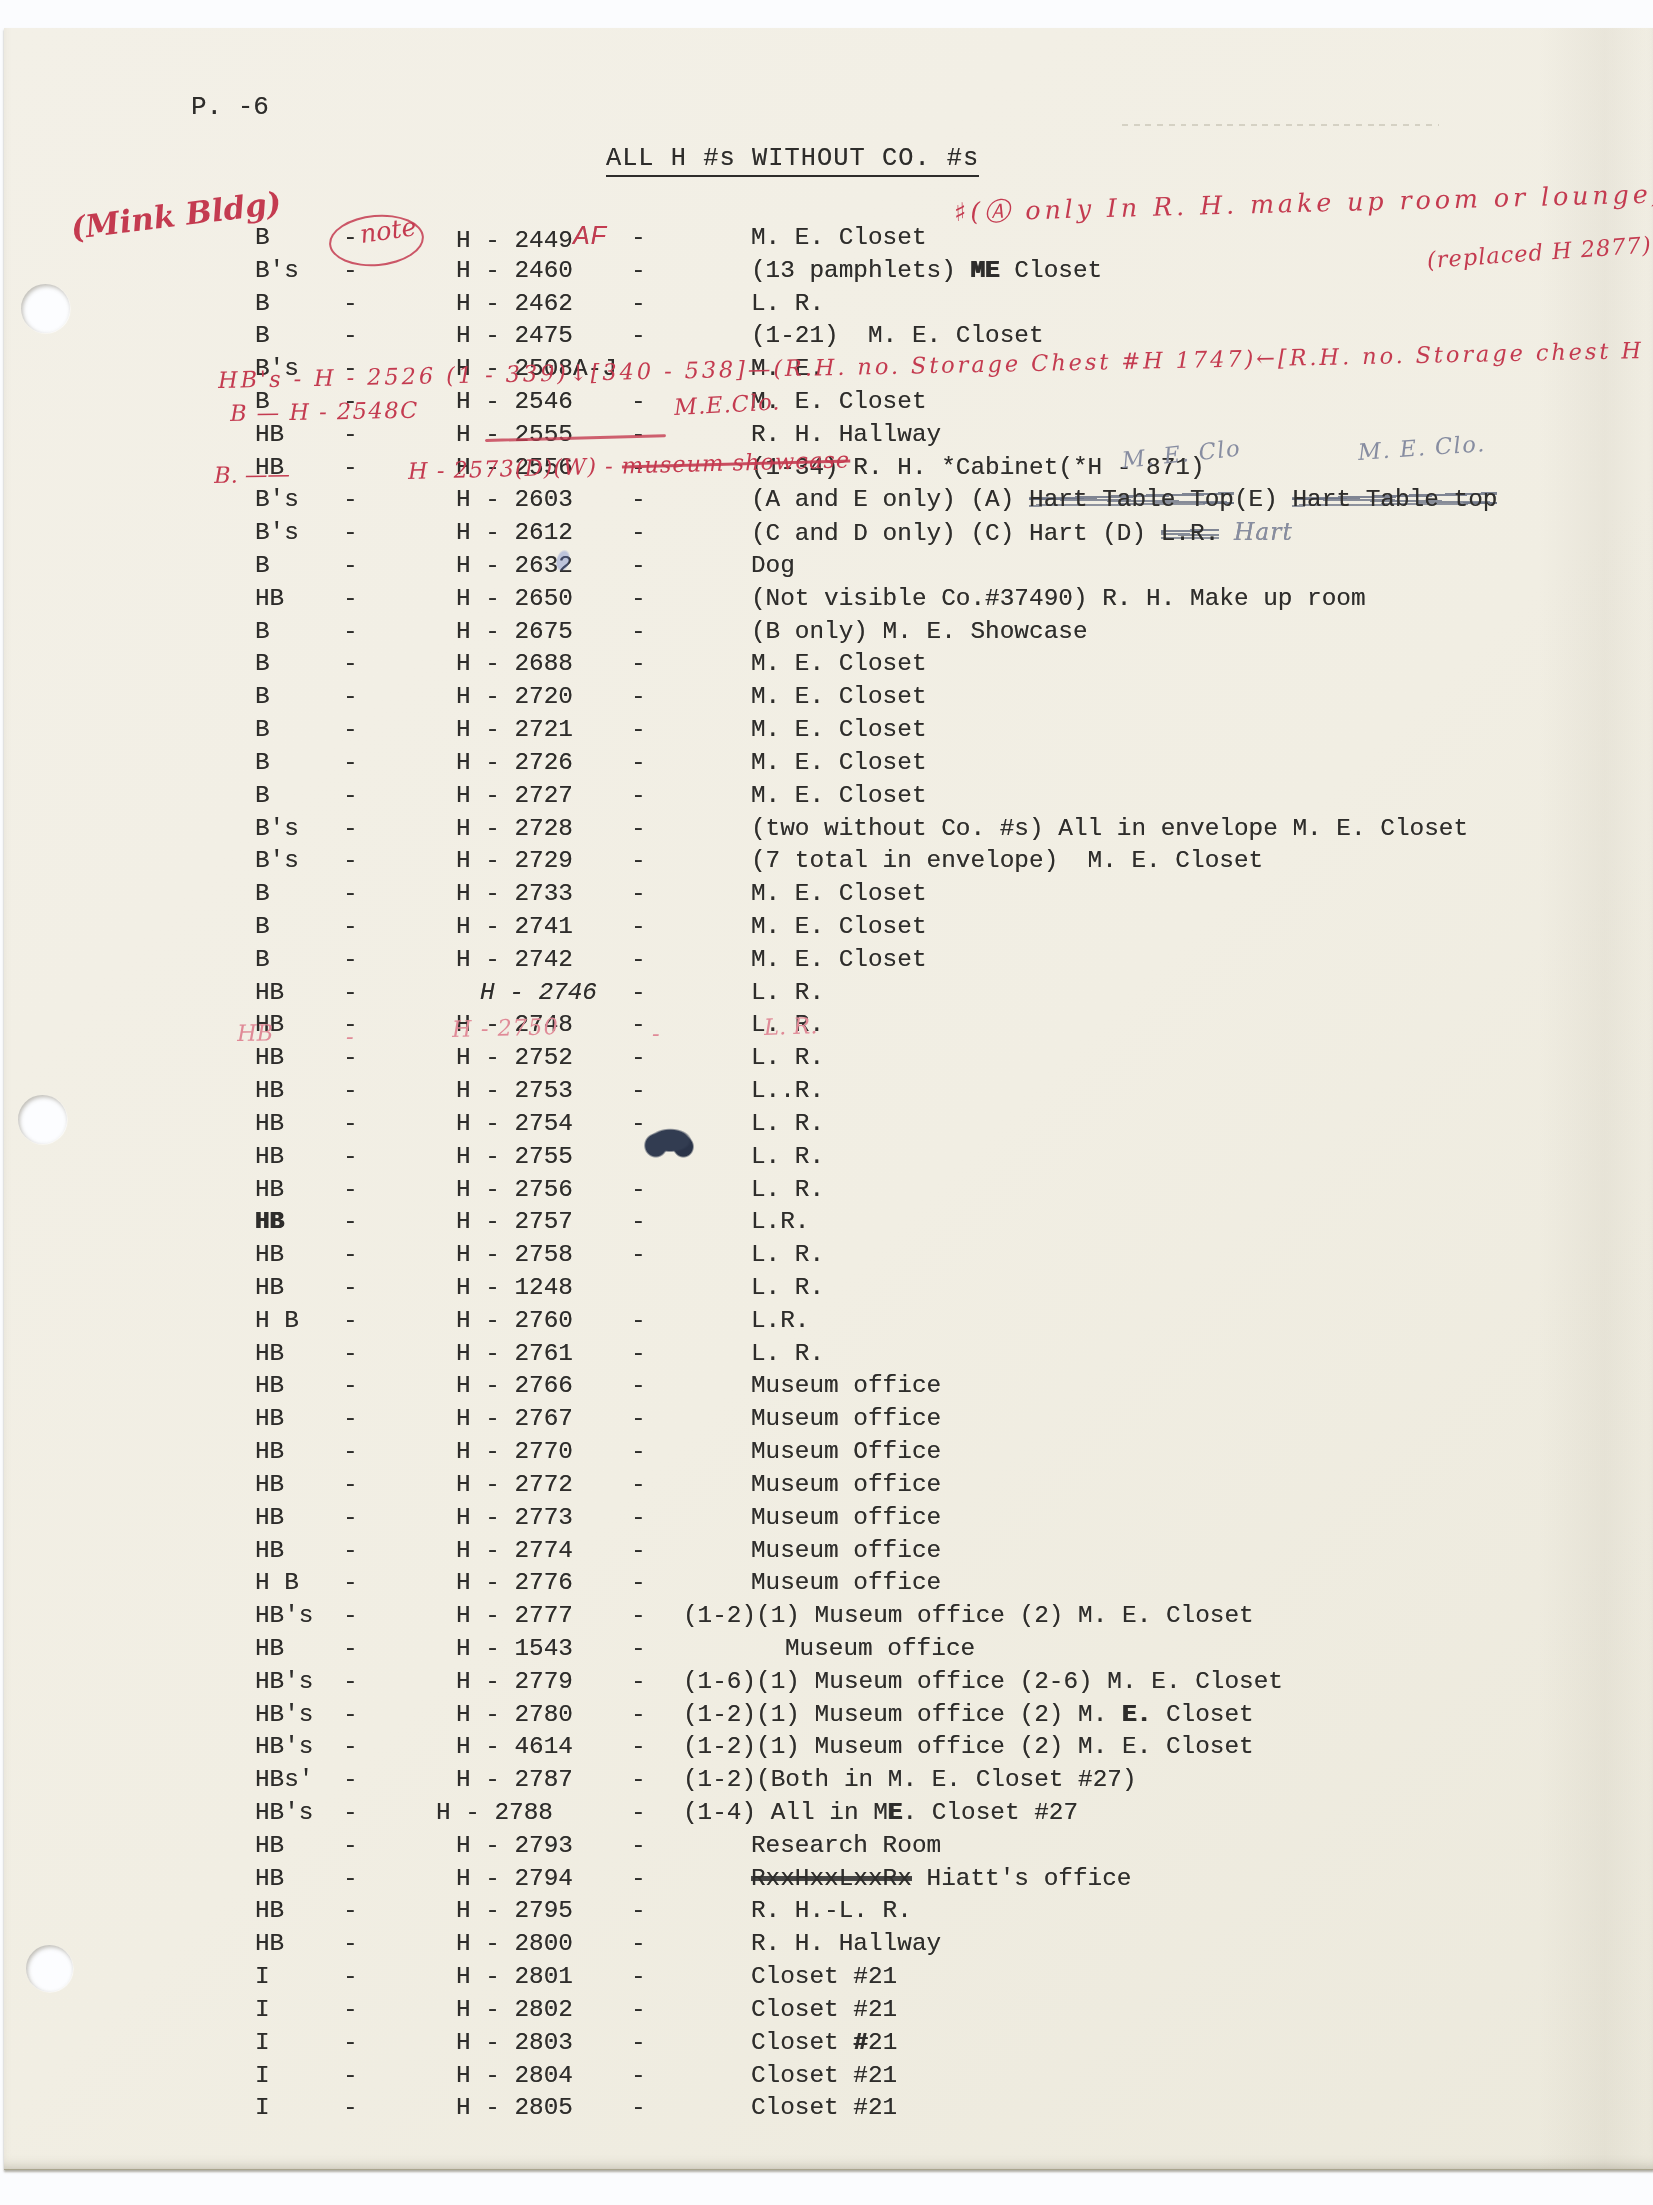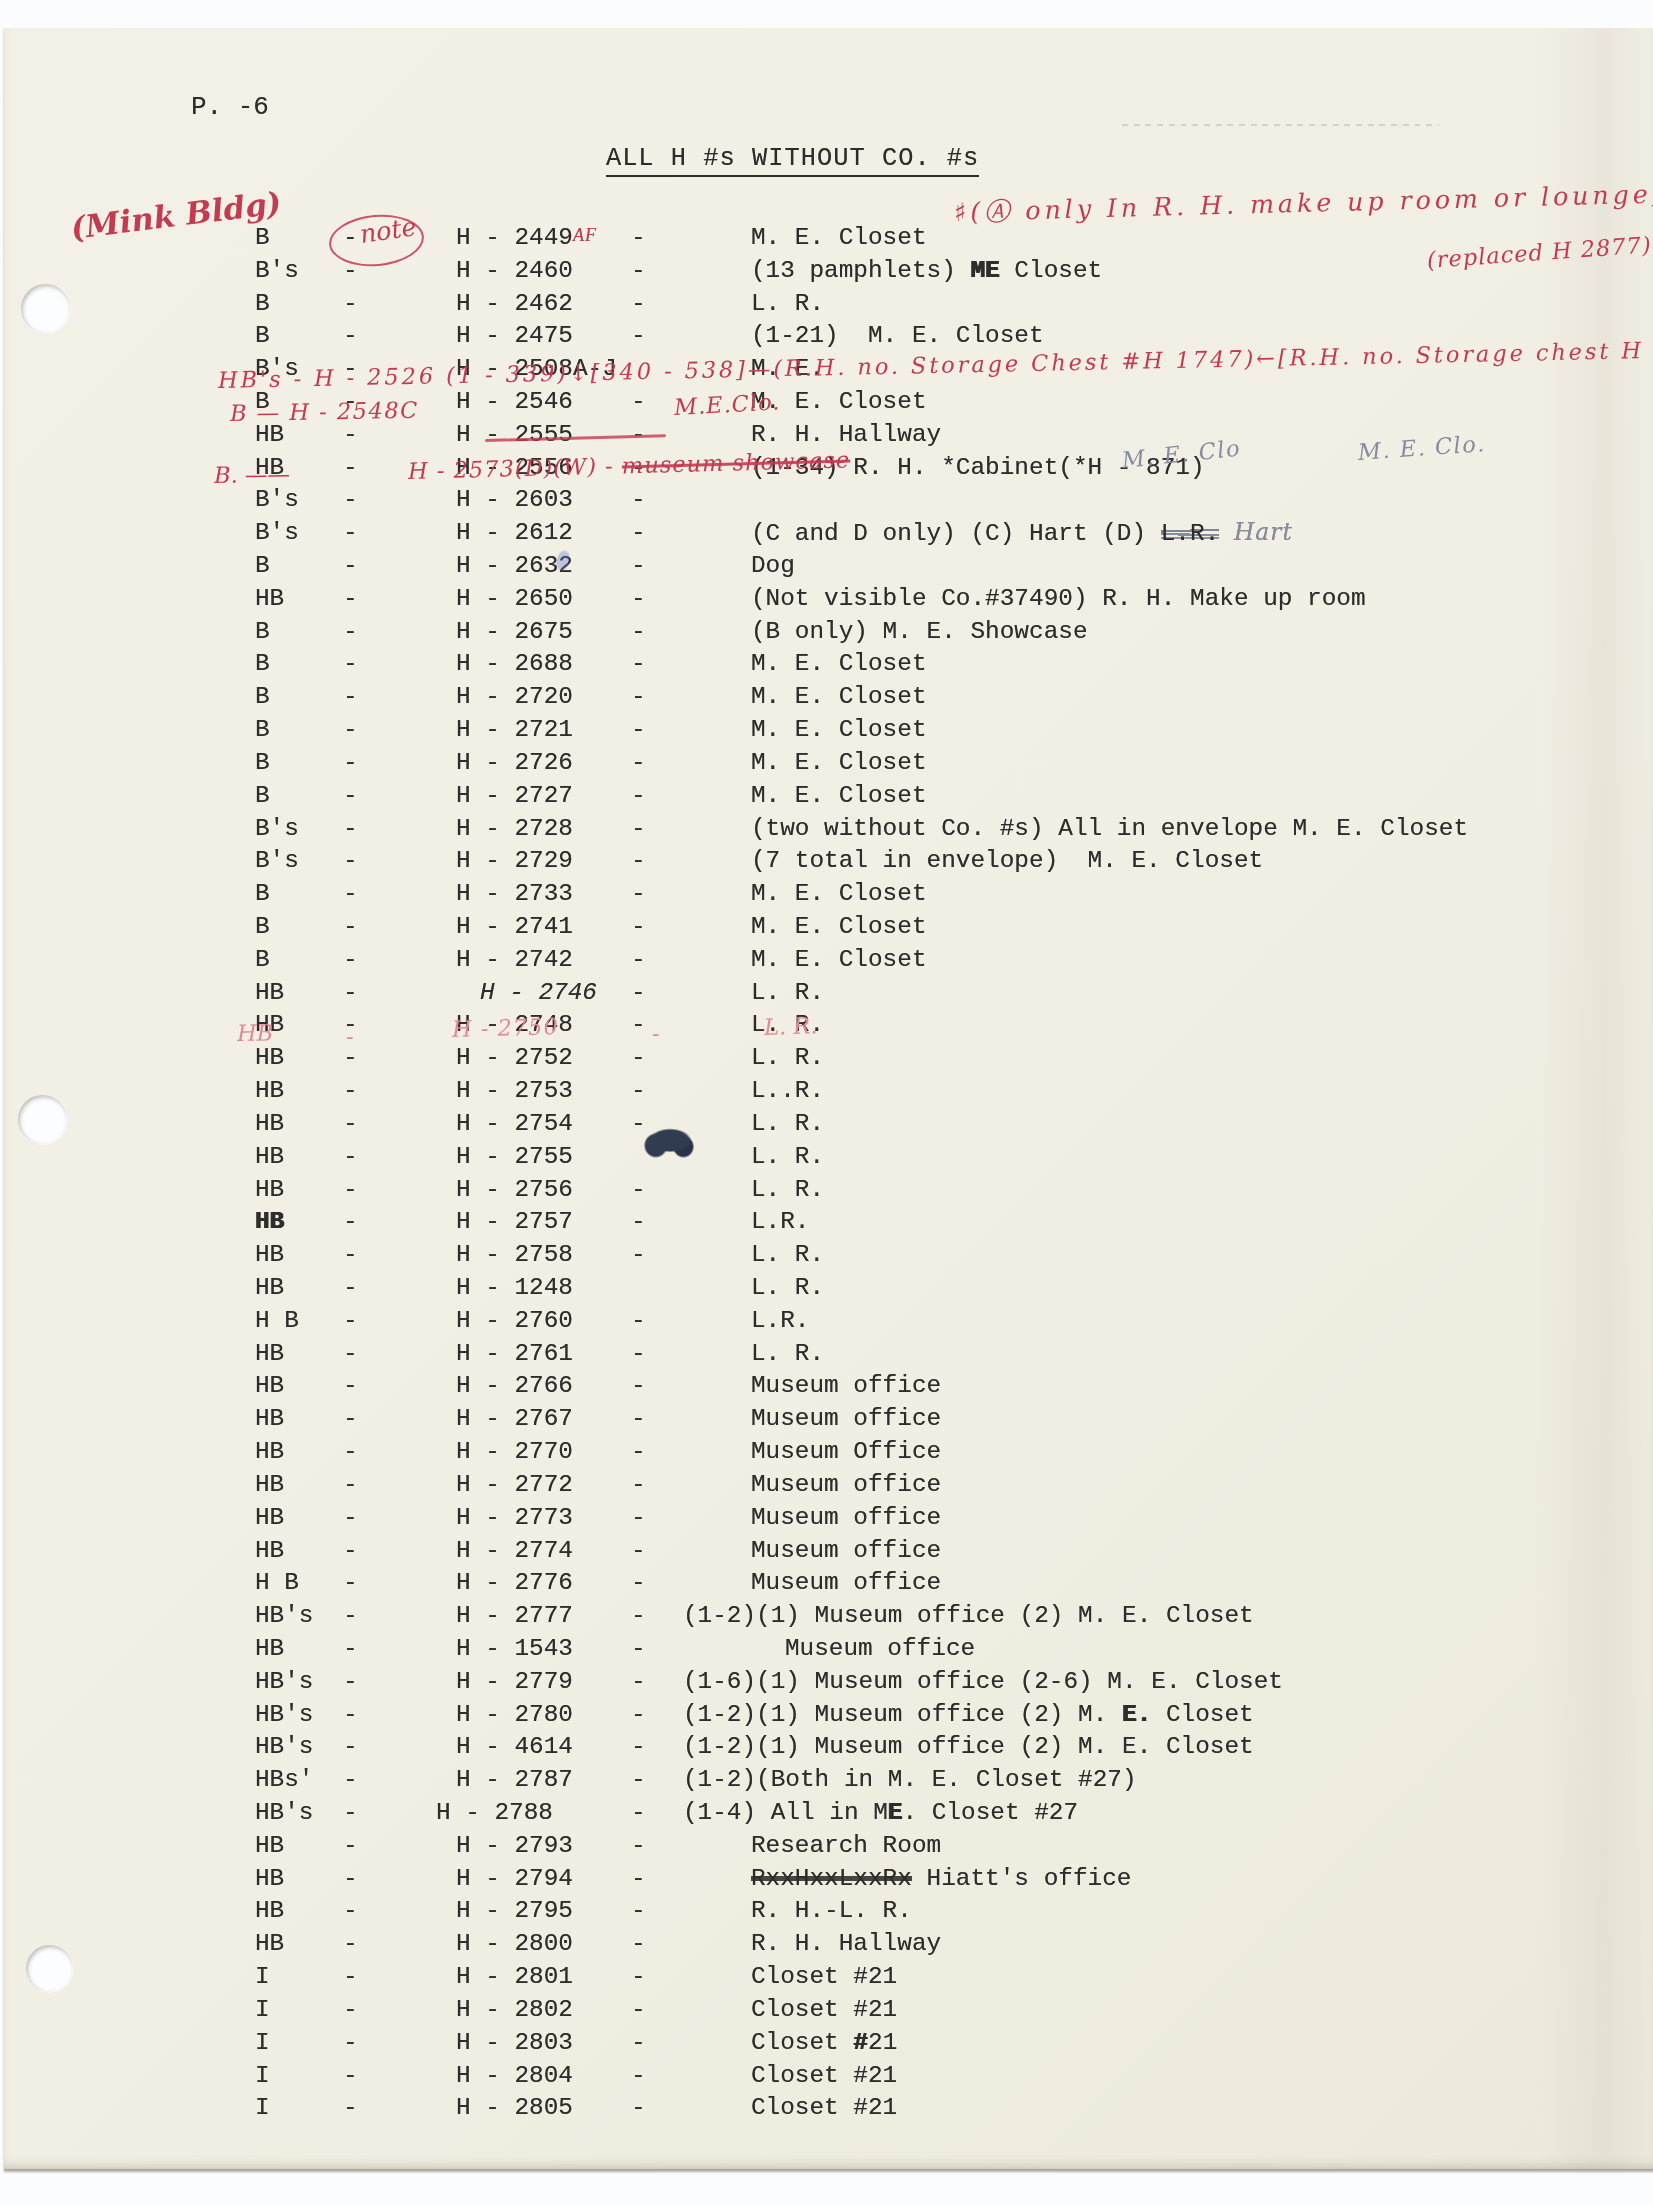--- a/index.html
+++ b/index.html
@@ -29,22 +29,22 @@
       linear-gradient(179.3deg, transparent 0 63%, rgba(108,115,133,.75) 63% 70%, transparent 70% 100%);}
   .strike-black{background-image:
       linear-gradient(180deg, transparent 0 40%, rgba(40,40,40,.85) 40% 60%, transparent 60% 100%);}
   .strike-red{text-decoration:line-through;text-decoration-color:rgba(196,59,80,.9);text-decoration-thickness:3.4px;}
   .note{position:absolute;font-family:"DejaVu Serif","Liberation Serif",serif;font-style:italic;
     color:var(--red);font-size:25.4px;white-space:pre;transform-origin:left center;line-height:1;}
   .note.lg{font-size:31px;font-weight:bold;}
   .note.sm{font-size:22.5px;}
   .note.pink{color:var(--pink);}
   .pencil-col{color:#878da1 !important;}
-  .red-inline{font-family:Liberation Serif, serif;font-style:italic;
-    font-size:18px;color:var(--red);position:relative;top:-2.9px;letter-spacing:1px;}
+  .red-inline{font-family:Liberation Sans, sans-serif;font-style:italic;
+    font-size:25px;color:var(--red);position:relative;top:-2.9px;letter-spacing:1px;}
   .pencil-inline{font-family:"DejaVu Serif","Liberation Serif",serif;font-style:italic;
     font-size:23.4px;color:#878da1;letter-spacing:1px;}
   .ellipse{position:absolute;border:2.4px solid rgba(196,59,80,.85);border-radius:50%;}
   .red-line{position:absolute;height:2.9px;background:rgba(196,59,80,.8);border-radius:1.5px;transform-origin:left center;}
   .faint-line{position:absolute;height:1.5px;opacity:.45;
     background:repeating-linear-gradient(90deg,rgba(150,145,125,.7) 0 5.9px, transparent 5.9px 11.7px);}
   .hole{position:absolute;border-radius:50%;background:#fcfdff;
     box-shadow: inset 1.5px 2px 4.4px rgba(110,105,85,.45), 0.5px 0.5px 1px rgba(255,255,255,.9);}
   .blob{position:absolute;opacity:.95;background:
       radial-gradient(closest-side at 28% 55%, #28334a 0 60%, transparent 72%),
@@ -114,20 +114,21 @@
           <span class="cell typed" style="left: 339px;">-</span>
           <span class="cell typed" style="left: 452px;">H - 2556</span>
           <span class="cell typed" style="left: 627px;">-</span>
           <span class="cell typed" style="left: 747px;"><span>(1-34) R. H. *Cabinet(*H - 871)</span></span>
         </div>
         <div class="row" style="top: 455px;">
           <span class="cell typed " style="left: 251px;">B's</span>
           <span class="cell typed" style="left: 339px;">-</span>
           <span class="cell typed" style="left: 452px;">H - 2603</span>
           <span class="cell typed" style="left: 627px;">-</span>
+          <span class="cell typed" style="left: 747px;"><span>(A and E only) (A) </span><span class="strike-pencil">Hart Table Top</span><span>(E) </span><span class="strike-pencil">Hart Table top</span></span>
         </div>
         <div class="row" style="top: 488px;">
           <span class="cell typed " style="left: 251px;">B's</span>
           <span class="cell typed" style="left: 339px;">-</span>
           <span class="cell typed" style="left: 452px;">H - 2612</span>
           <span class="cell typed" style="left: 627px;">-</span>
           <span class="cell typed" style="left: 747px;"><span>(C and D only) (C) Hart (D) </span><span class="strike-pencil">L.R.</span><span> </span><span class="pencil-inline">Hart</span></span>
         </div>
         <div class="row" style="top: 521px;">
           <span class="cell typed " style="left: 251px;">B</span>

